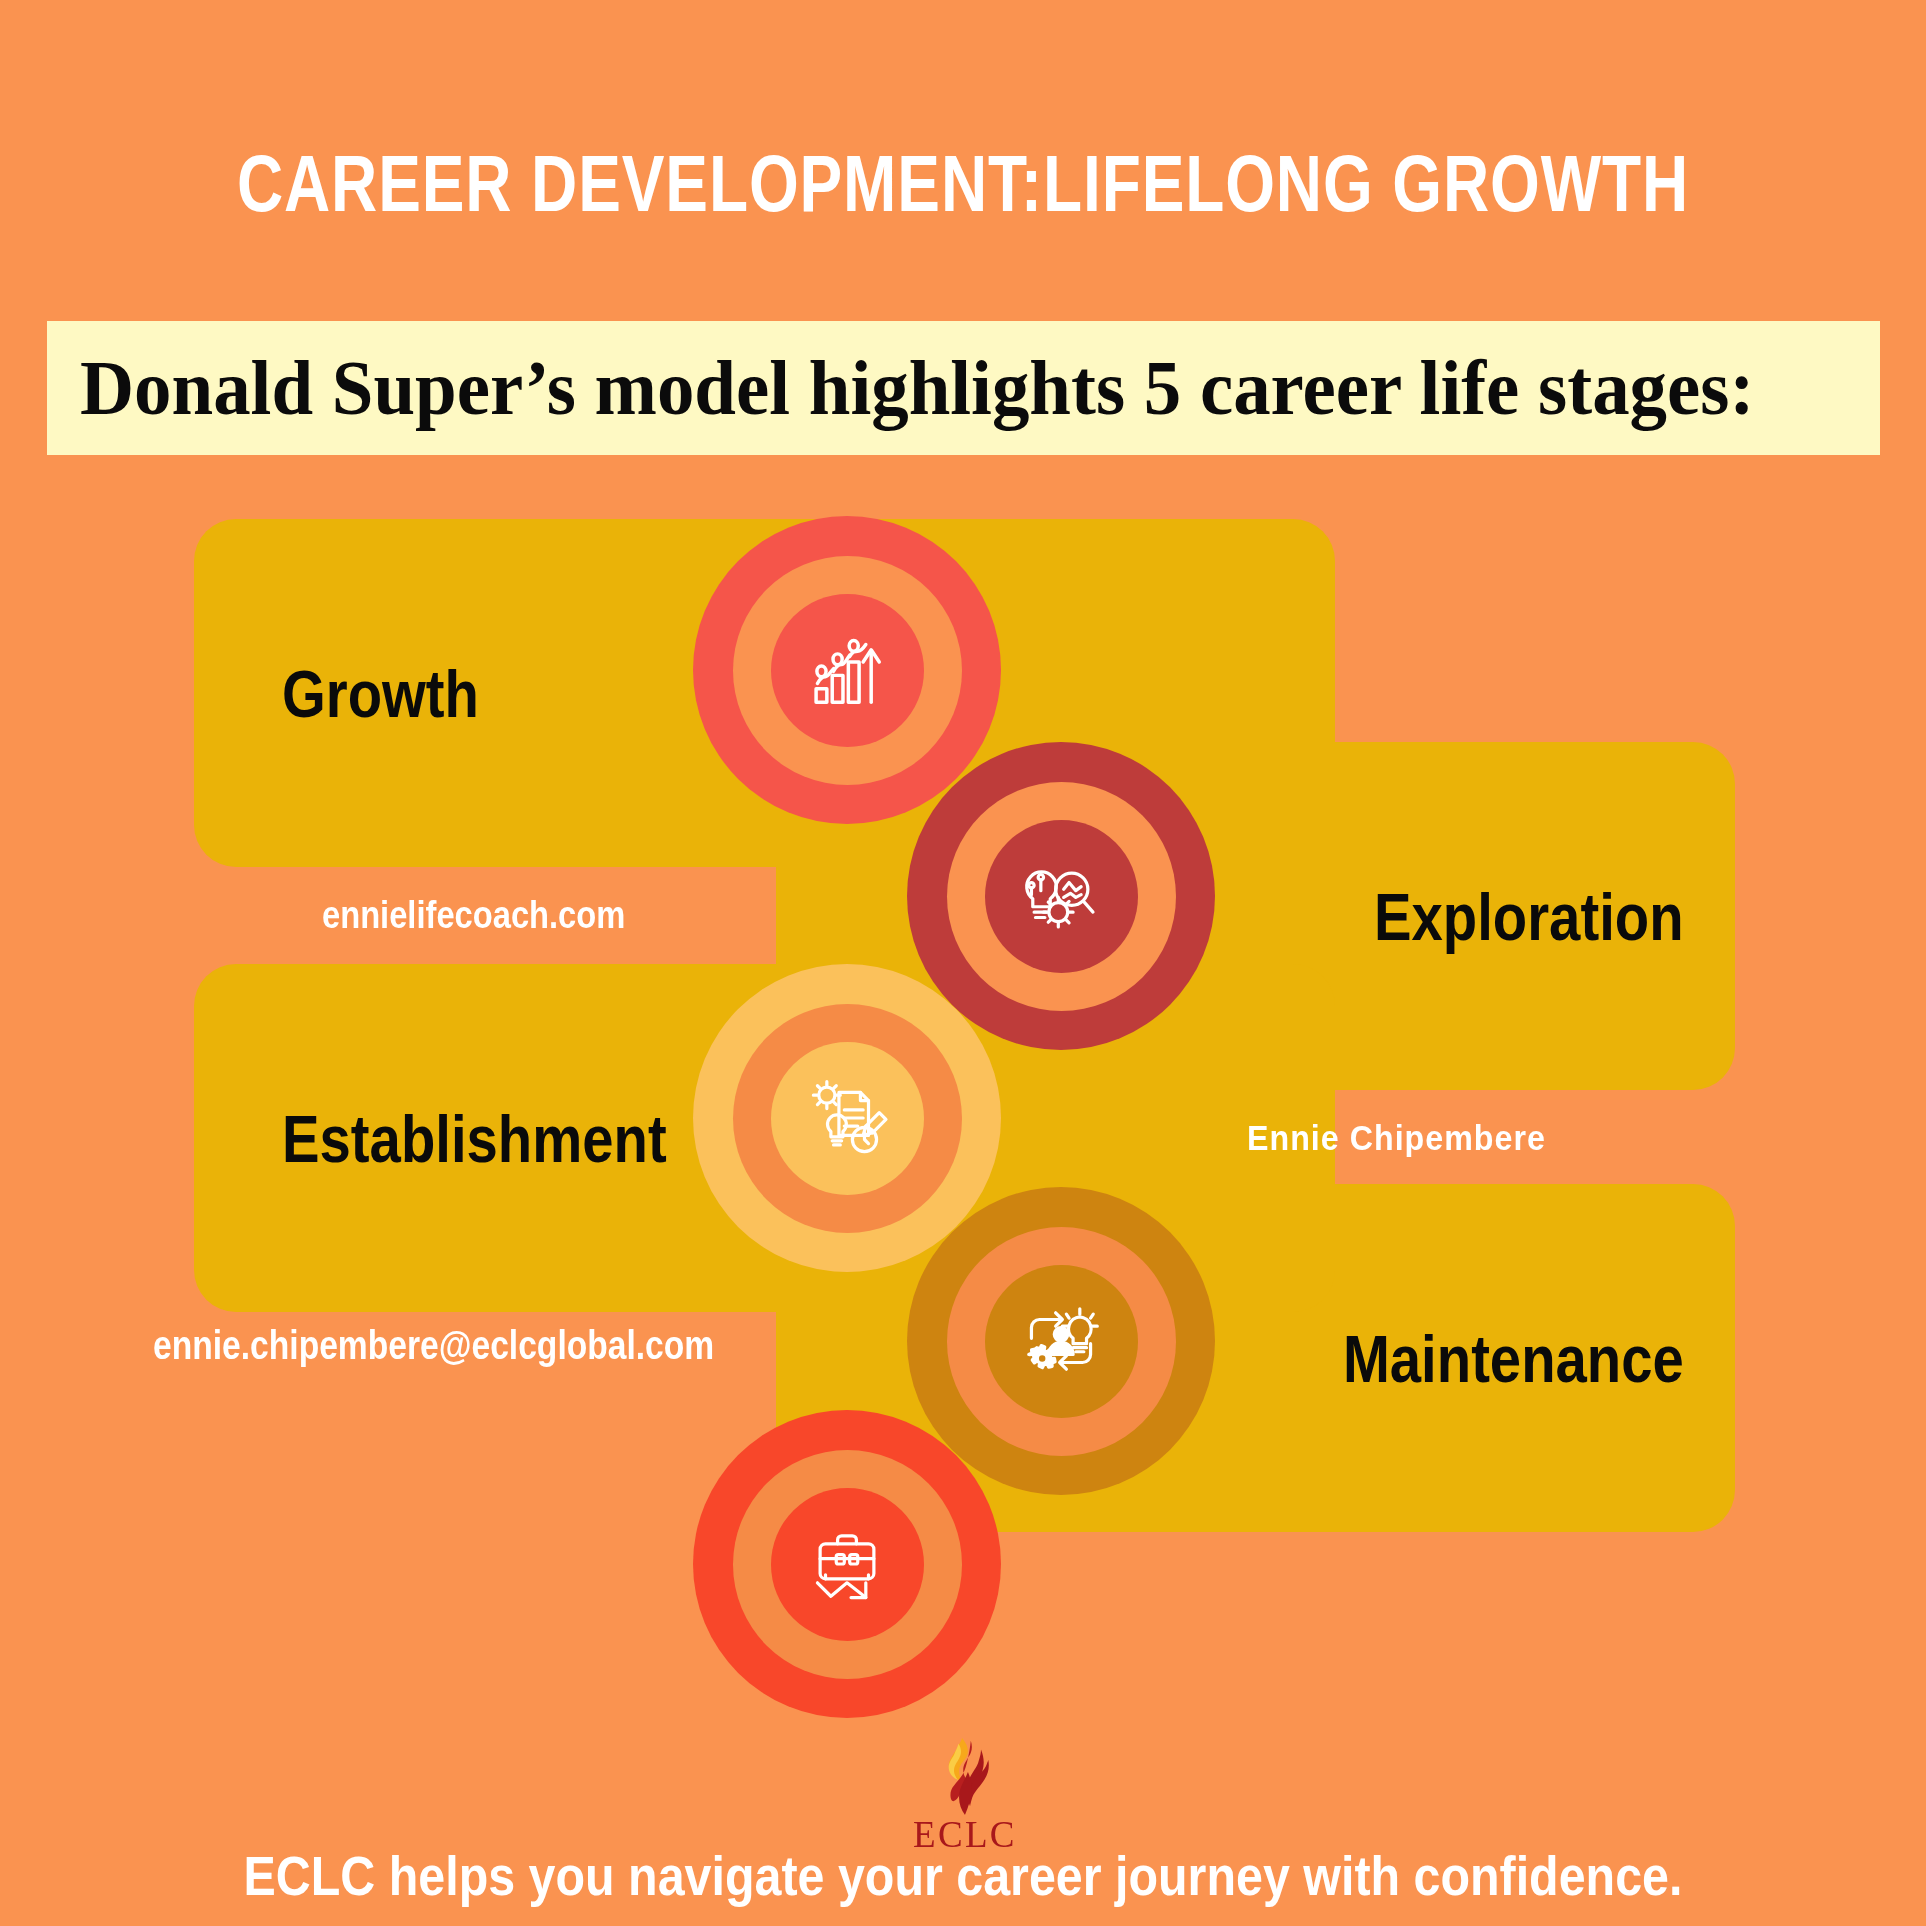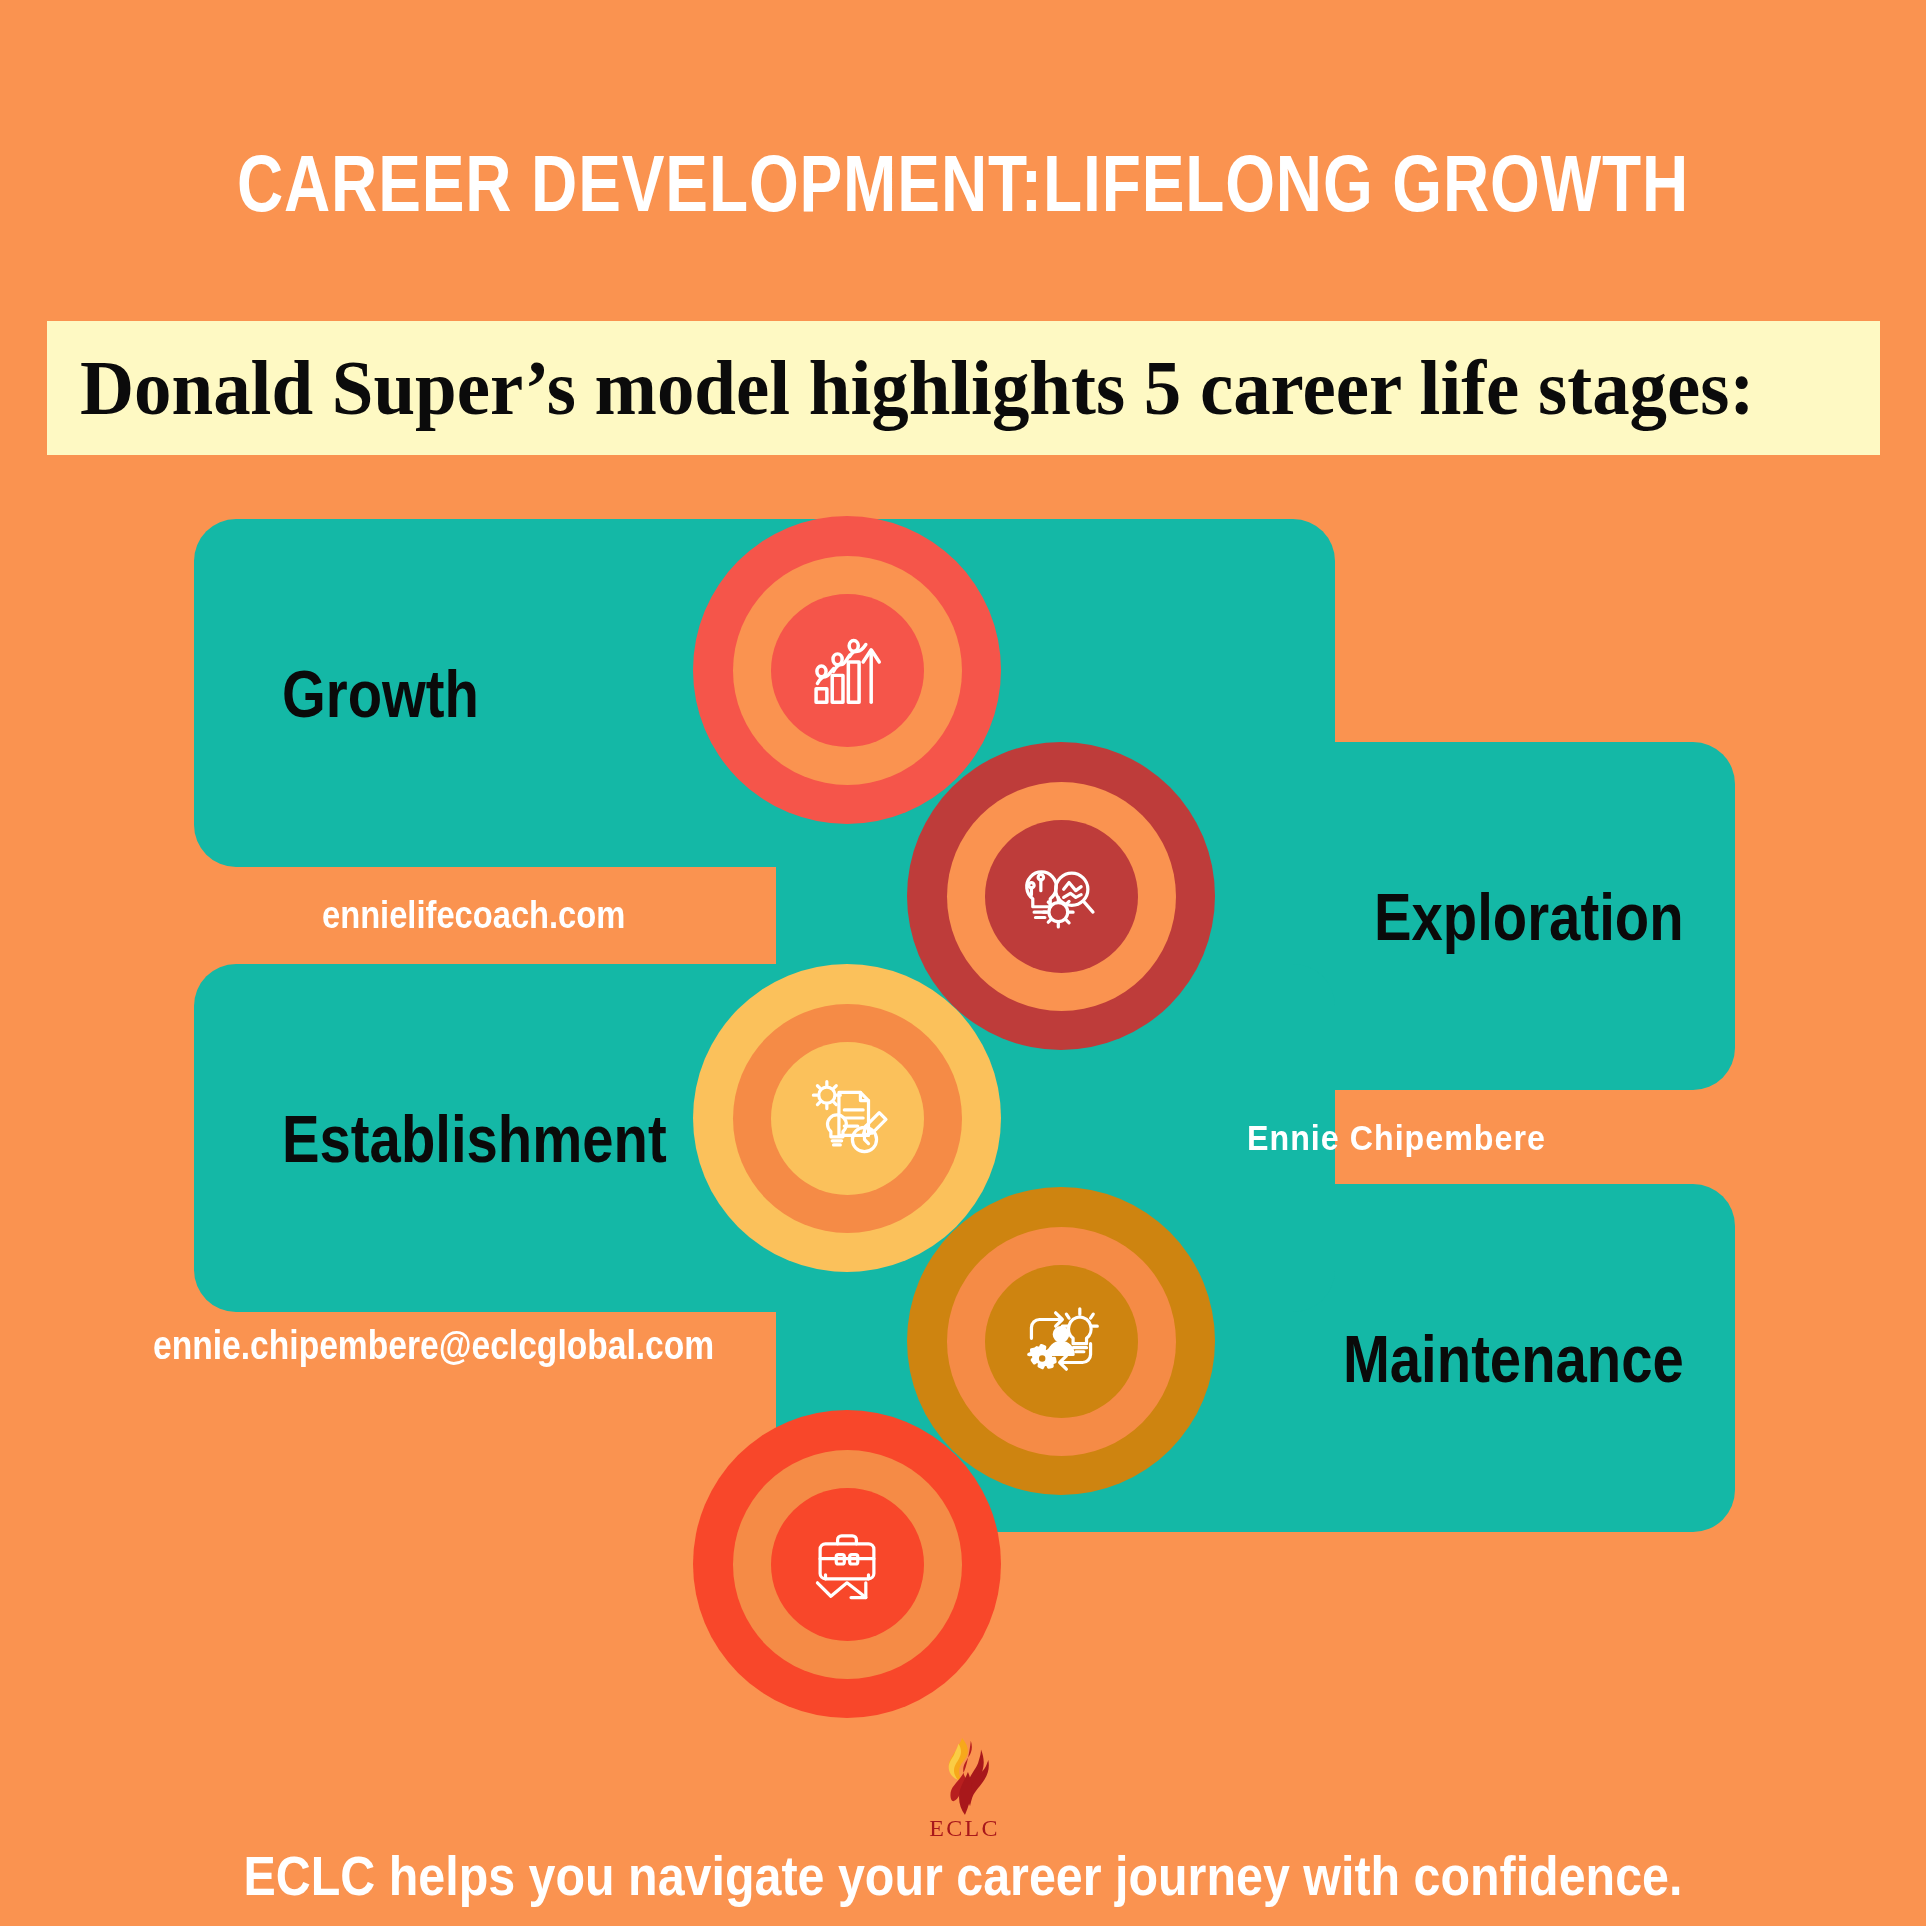--- a/index.html
+++ b/index.html
@@ -45,21 +45,21 @@
     font-size:78px;
     line-height:1;
     white-space:nowrap;
     transform:scaleX(0.96);
     transform-origin:left center;
   }
 
   
   .card{
     position:absolute;
-    background:#14b8a6;
+    background:#eab308;
     border-radius:42px;
     display:flex;
     align-items:center;
   }
   .card-label{
     color:#0A0A0A;
     font-family:"Liberation Sans", sans-serif;
     font-weight:bold;
     font-size:67px;
     line-height:1;
@@ -112,21 +112,21 @@
   
   .footer-logo{
     position:absolute;
     left:913px; top:1735px;
     width:103px; height:114px;
     text-align:center;
   }
   .footer-logo svg{ width:74px; height:80px; display:block; margin:0 auto; }
   .footer-logo-text{
     font-family:"Liberation Serif", serif;
-    font-size:24px;
+    font-size:37px;
     color:#A8181B;
     letter-spacing:2.3px;
     line-height:1;
     margin-top:1.1px;
   }
   .footer-tagline{
     position:absolute;
     left:0; top:1849px; width:1926px;
     text-align:center;
     color:#FFFFFF;

